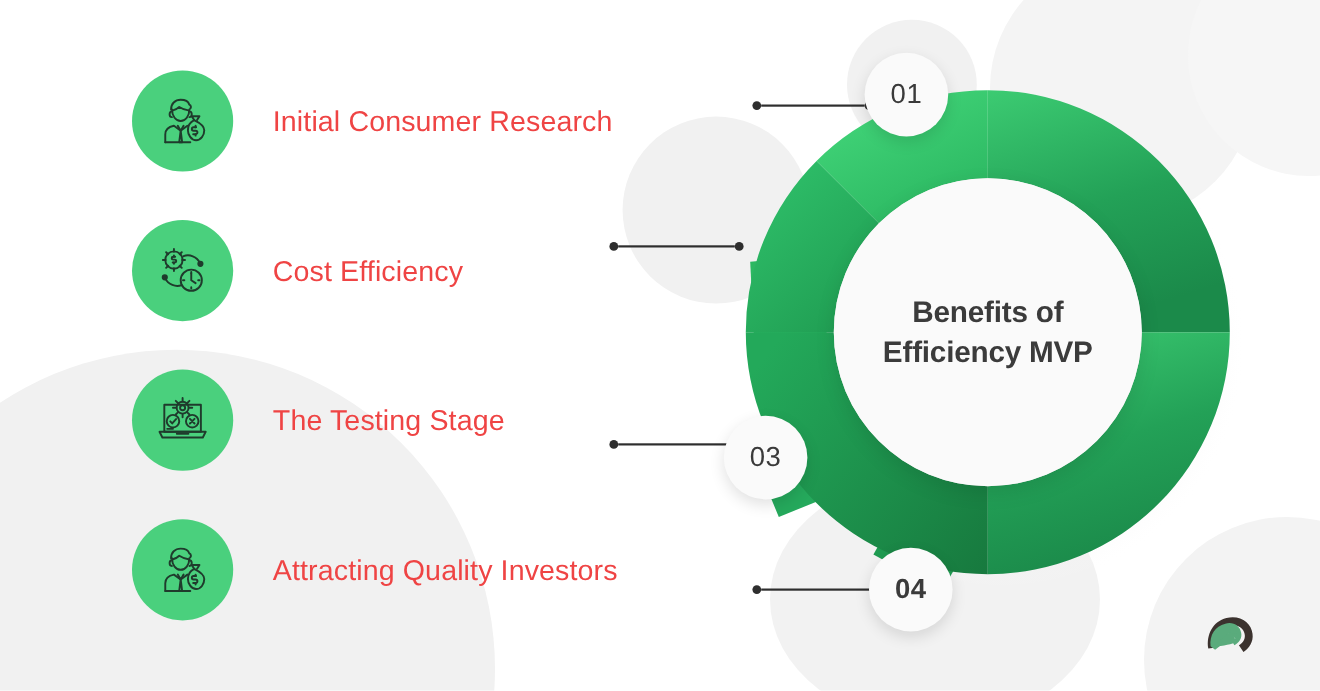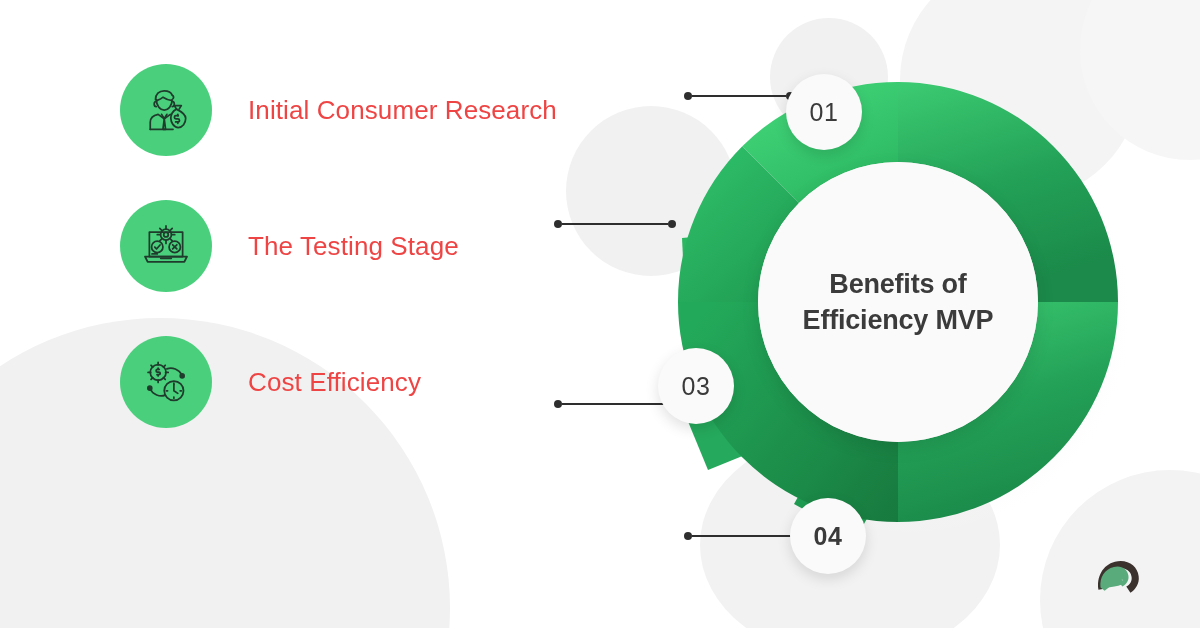--- a/index.html
+++ b/index.html
@@ -232,55 +232,75 @@
           <path d="M46 38.5h-2.6a1.8 1.8 0 000 3.6h2.2a1.8 1.8 0 010 3.6H43"></path>
           <path d="M45.5 37v1.5M45.5 45.7v1.5"></path>
         </svg>
       </div>
       <div class="list-label">Initial Consumer Research</div>
     </div>
 
     <div class="list-item">
       <div class="icon-circle">
         <svg viewBox="0 0 64 64" fill="none" stroke="#1f3b2c" stroke-width="2" stroke-linecap="round" stroke-linejoin="round">
+          <circle cx="23" cy="21" r="9"></circle>
+          <path d="M23 9.5v3M23 29.5v3M34.5 21h-3M14.5 21h-3M31.1 12.9l-2.1 2.1M17 27l-2.1 2.1M31.1 29.1L29 27M17 15l-2.1-2.1"></path>
+          <path d="M24.3 17.6h-2.1a1.5 1.5 0 000 3h1.7a1.5 1.5 0 010 3h-2.2"></path>
+          <path d="M23 16.2v1.4M23 23.6V25"></path>
+          <circle cx="41" cy="42" r="11"></circle>
+          <path d="M41 35v7l4.5 3"></path>
+          <path d="M41 33.4v1.4M41 49.2v1.4M49.6 42h-1.4M33.8 42h-1.4"></path>
+          <path d="M33 17c6-2.5 14 .5 17 7"></path>
+          <circle cx="50.5" cy="25" r="2.2" fill="#1f3b2c"></circle>
+          <path d="M31 47c-6 2.5-14-.5-17-7"></path>
+          <circle cx="13.5" cy="39" r="2.2" fill="#1f3b2c"></circle>
+        </svg>
+      </div>
+      <div class="list-label">Cost Efficiency</div>
+    </div>
+
+    <div class="list-item">
+      <div class="icon-circle">
+        <svg viewBox="0 0 64 64" fill="none" stroke="#1f3b2c" stroke-width="2" stroke-linecap="round" stroke-linejoin="round">
           <path d="M13 16h38v28H13z"></path>
           <path d="M8 44h48l-3 6H11z"></path>
           <path d="M26 46h12"></path>
           <path d="M16 41h6"></path>
           <circle cx="32" cy="19" r="6.2"></circle>
           <circle cx="32" cy="19" r="2.6"></circle>
           <path d="M32 9v3.5M32 25.5V29M42 19h-3.5M25.5 19H22M39.1 11.9l-2.5 2.5M27.4 23.6l-2.5 2.5M39.1 26.1l-2.5-2.5M27.4 14.4l-2.5-2.5"></path>
           <circle cx="22" cy="33" r="6.5"></circle>
           <path d="M19.2 33.2l2 2.2 4-4.6"></path>
           <circle cx="42" cy="33" r="6.5"></circle>
           <path d="M39.6 30.6l4.8 4.8M44.4 30.6l-4.8 4.8"></path>
         </svg>
       </div>
       <div class="list-label">The Testing Stage</div>
     </div>
 
     <div class="list-item">
       <div class="icon-circle">
         <svg viewBox="0 0 64 64" fill="none" stroke="#1f3b2c" stroke-width="2" stroke-linecap="round" stroke-linejoin="round">
-          <circle cx="23" cy="21" r="9"></circle>
-          <path d="M23 9.5v3M23 29.5v3M34.5 21h-3M14.5 21h-3M31.1 12.9l-2.1 2.1M17 27l-2.1 2.1M31.1 29.1L29 27M17 15l-2.1-2.1"></path>
-          <path d="M24.3 17.6h-2.1a1.5 1.5 0 000 3h1.7a1.5 1.5 0 010 3h-2.2"></path>
-          <path d="M23 16.2v1.4M23 23.6V25"></path>
-          <circle cx="41" cy="42" r="11"></circle>
-          <path d="M41 35v7l4.5 3"></path>
-          <path d="M41 33.4v1.4M41 49.2v1.4M49.6 42h-1.4M33.8 42h-1.4"></path>
-          <path d="M33 17c6-2.5 14 .5 17 7"></path>
-          <circle cx="50.5" cy="25" r="2.2" fill="#1f3b2c"></circle>
-          <path d="M31 47c-6 2.5-14-.5-17-7"></path>
-          <circle cx="13.5" cy="39" r="2.2" fill="#1f3b2c"></circle>
+          <path d="M20 20c0-6 4-10 10-10 5 0 8 2 9 5 2 1 2 3 1 4"></path>
+          <path d="M21 20c0 7 4 12 9 12s9-5 9-12"></path>
+          <path d="M21 22c-1.6 0-2.5 1.3-2.5 3s1 3 2.4 3"></path>
+          <path d="M39 22c1.6 0 2.5 1.3 2.5 3s-1 3-2.4 3"></path>
+          <path d="M22 21c3-1 5-2 6.5-3.6C31 19 34 20.5 38 21"></path>
+          <path d="M14 54v-8c0-5 4-8 9-9l7 5 7-5"></path>
+          <path d="M14 54h26"></path>
+          <path d="M27 37l3 5 3-5"></path>
+          <path d="M30 42l-1.5 12h3L30 42z"></path>
+          <path d="M44 31l-2.5-4h8L47 31"></path>
+          <path d="M44 31c-4 2-6.5 6-6.5 10.5S41 52 46 52s8.5-5 8.5-10.5S48 33 44 31z"></path>
+          <path d="M46 38.5h-2.6a1.8 1.8 0 000 3.6h2.2a1.8 1.8 0 010 3.6H43"></path>
+          <path d="M45.5 37v1.5M45.5 45.7v1.5"></path>
         </svg>
       </div>
-      <div class="list-label">Cost Efficiency</div>
-    </div>
-
+      <div class="list-label">Attracting Quality Investors</div>
+    </div>
 
   </div>
 
   <div class="wheel">
     <svg viewBox="0 0 500 500">
       <defs>
         <linearGradient id="gLight" x1="0" y1="0" x2="0.6" y2="1">
           <stop offset="0%" stop-color="#46da7d"></stop>
           <stop offset="100%" stop-color="#2cb862"></stop>
         </linearGradient>
@@ -343,22 +363,22 @@
     <span class="conn-dot"></span>
     <span class="conn-line"></span>
     <span class="conn-dot"></span>
   </div>
   <div class="connector" style="left:684px; top:528px; width:115px;">
     <span class="conn-dot"></span>
     <span class="conn-line"></span>
     <span class="conn-dot"></span>
   </div>
 
-  <div class="num-bubble" style="left:786px; top:74px;">01</div>
-  <div class="num-bubble" style="left:658px; top:348px;">03</div>
+  <div class="num-bubble" style="left:786px; top:48px;">01</div>
+  <div class="num-bubble" style="left:658px; top:378px;">03</div>
   <div class="num-bubble" style="left:790px; top:498px;font-weight:bold;">04</div>
 
   <div class="logo">
     <svg viewBox="0 0 64 64">
       <path d="M14 52c-2-12 4-24 16-27 12-3 22 4 23 14 1 7-3 13-8 16l-4-6c4-2 6-6 5-10-1-6-8-9-14-7-8 2-12 10-11 19z" fill="#3b322e"></path>
       <path d="M16 50c-1-10 4-18 13-20 7-2 13 2 14 8 1 5-2 9-6 11l-3-5 4-1-6-4 1 4-13 10z" fill="#5aab7c"></path>
       <path d="M18 50l16-13-1-5 8 6-6 1 4 7c-4 2-11 4-21 4z" fill="#5aab7c"></path>
     </svg>
   </div>
 

